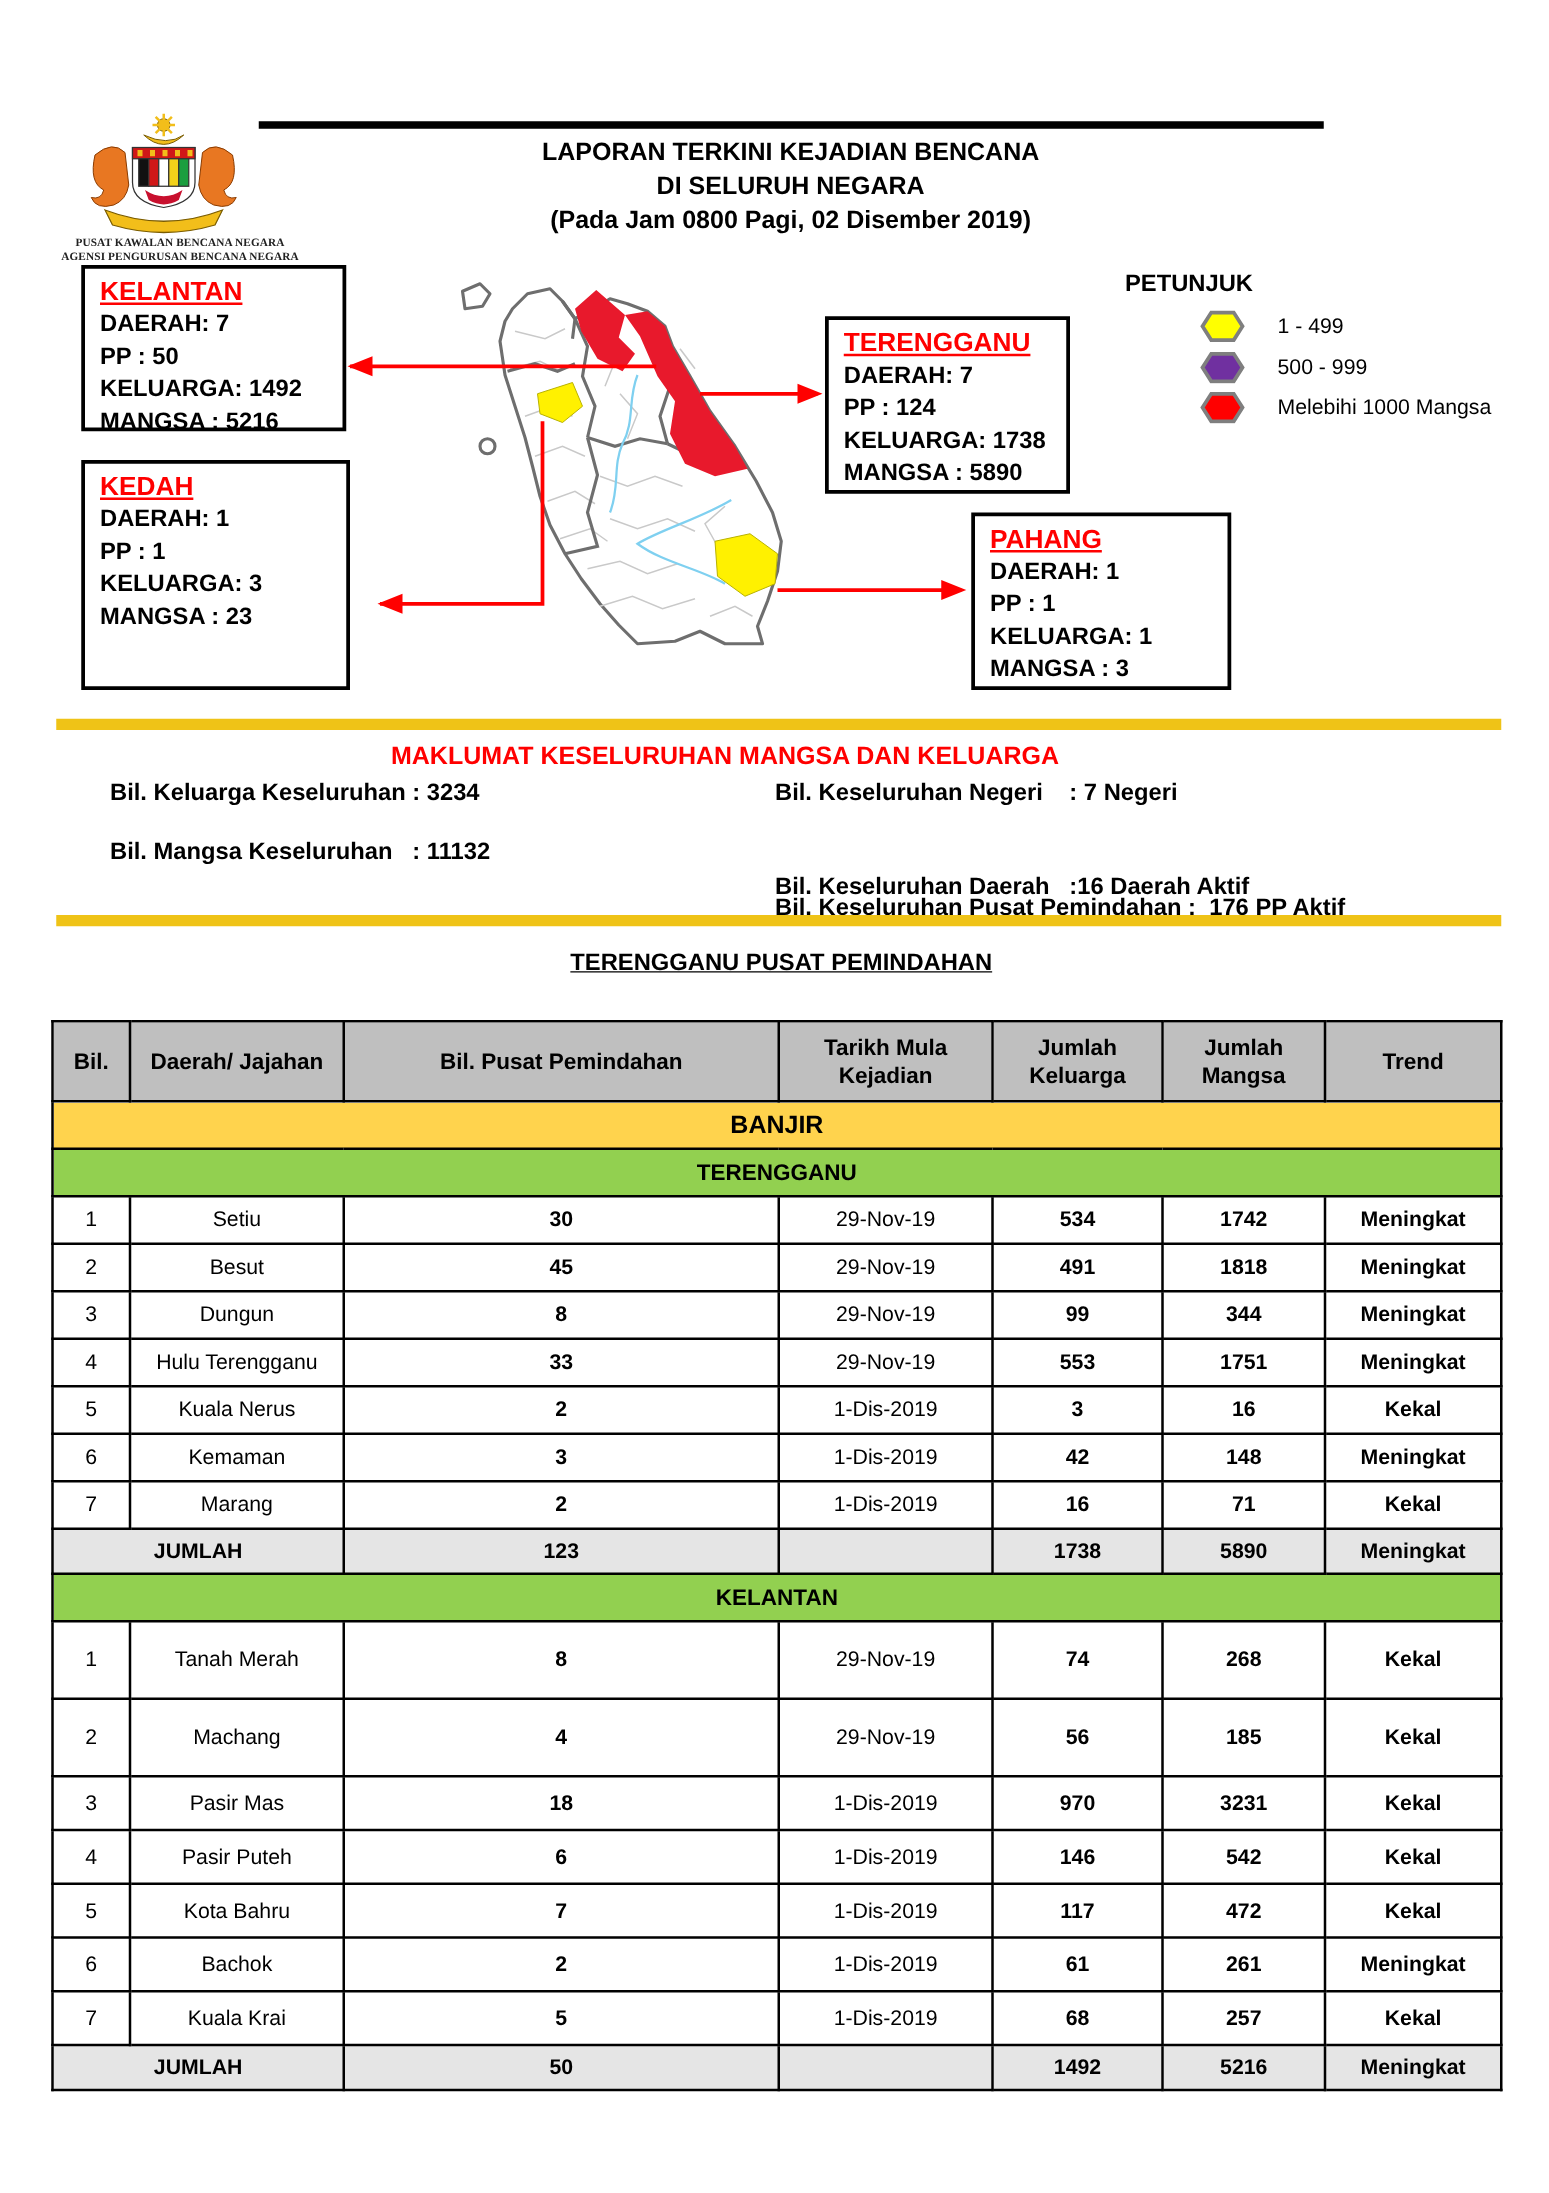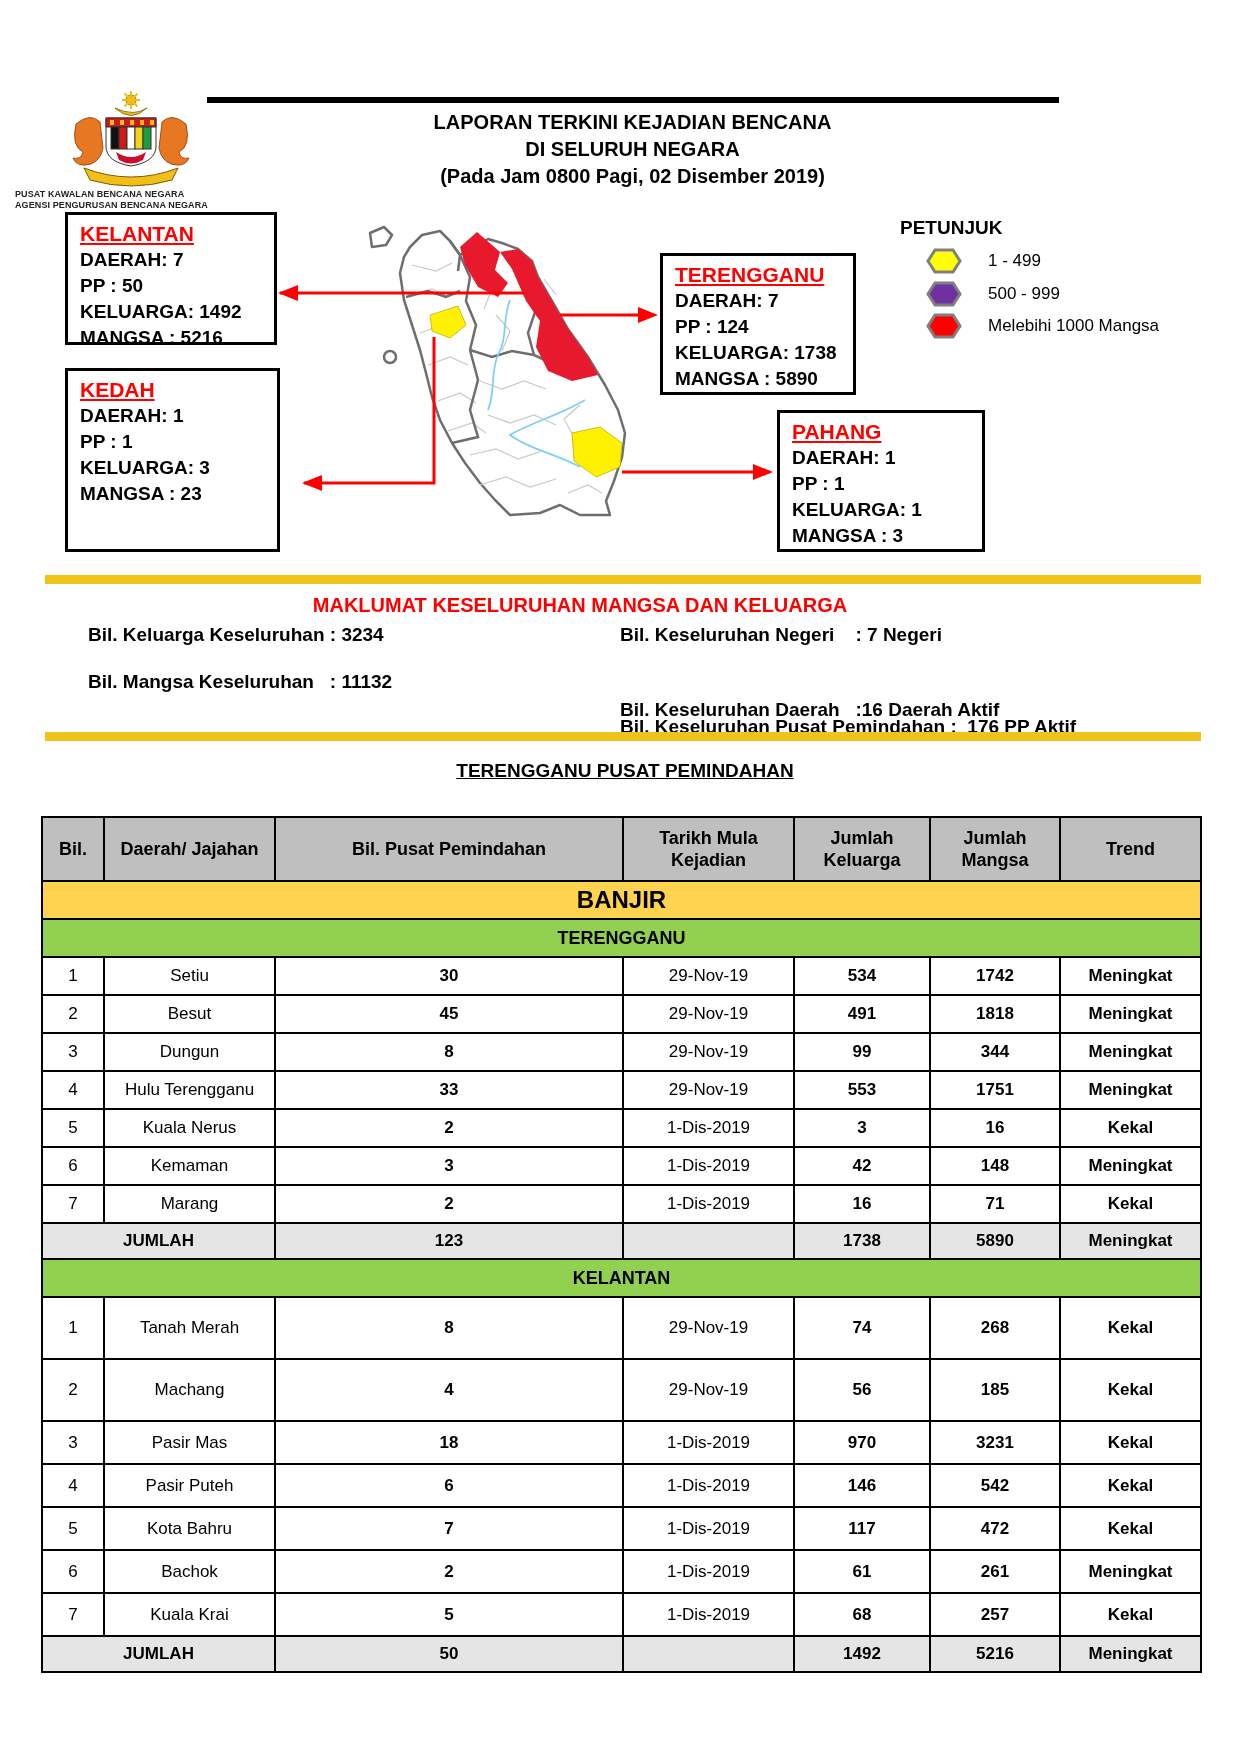--- a/index.html
+++ b/index.html
@@ -1,43 +1,43 @@
 <!DOCTYPE html>
 <html><head>
 <meta charset="utf-8">
 <style>
   html,body{margin:0;padding:0;background:#fff;}
   .page{position:relative;width:1239px;height:1754px;background:#fff;overflow:hidden;
         font-family:"Liberation Sans",sans-serif;color:#000;}
   .abs{position:absolute;}
   
-  .agency{position:absolute;left:15px;width:200px;font-size:9px;font-weight:bold;color:#222;letter-spacing:0.1px;}
+  .agency{position:absolute;left:44px;width:200px;text-align:center;font-size:9px;font-weight:bold;color:#222;letter-spacing:0.1px;font-family:Liberation Serif, serif;}
   .hrule{position:absolute;left:207px;top:97px;width:852px;height:6px;background:#000;}
   .titleblock{position:absolute;left:205px;top:109px;width:855px;text-align:center;}
   .titleblock div{font-size:20px;font-weight:bold;line-height:27px;}
   
   .callout{position:absolute;border:3px solid #000;background:#fff;padding:5px 12px;box-sizing:border-box;}
   .callout .ctitle{color:#FF0000;font-size:21px;font-weight:bold;text-decoration:underline;line-height:27px;}
   .callout .cline{font-size:19px;font-weight:bold;line-height:26px;}
   
   .legend-title{position:absolute;left:900px;top:217px;width:180px;text-align:left;font-size:19px;font-weight:bold;}
-  .legend-item{position:absolute;left:926px;display:flex;align-items:center;gap:26px;text-align:center;}
+  .legend-item{position:absolute;left:960px;display:flex;align-items:center;gap:26px;text-align:center;}
   .legend-item .llabel{font-size:17px;}
   
   .goldbar{position:absolute;left:45px;width:1156px;height:9px;background:#EFC317;}
   
   .sumtitle{position:absolute;left:150px;top:594px;width:860px;text-align:center;color:#FF0000;font-size:20px;font-weight:bold;}
   .sumline{position:absolute;font-size:19px;font-weight:bold;white-space:pre;}
   
   .tbltitle{position:absolute;left:200px;top:760px;width:850px;text-align:center;font-size:19px;font-weight:bold;text-decoration:underline;}
   table.report{position:absolute;left:41px;top:816px;border-collapse:collapse;table-layout:fixed;width:1159px;}
   table.report th,table.report td{border:2px solid #000;text-align:center;vertical-align:middle;padding:0 3px;overflow:hidden;}
   table.report th{background:#BFBFBF;font-size:18px;font-weight:bold;height:62px;line-height:22px;}
   table.report td{font-size:17px;}
-  tr.category td{background:#FFD34D;font-weight:bold;font-size:24px;height:36px;}
+  tr.category td{background:#FFD34D;font-weight:bold;font-size:20px;height:36px;}
   tr.state td{background:#92D050;font-weight:bold;font-size:18px;height:36px;}
   tr.total td{background:#e5e5e5;font-weight:bold;height:34px;}
   td.b{font-weight:bold;}
 </style>
 </head>
 <body>
 
 <div class="page">
 
   <svg class="abs" style="left:58px;top:90px;" width="146" height="98" viewBox="0 0 146 98">

